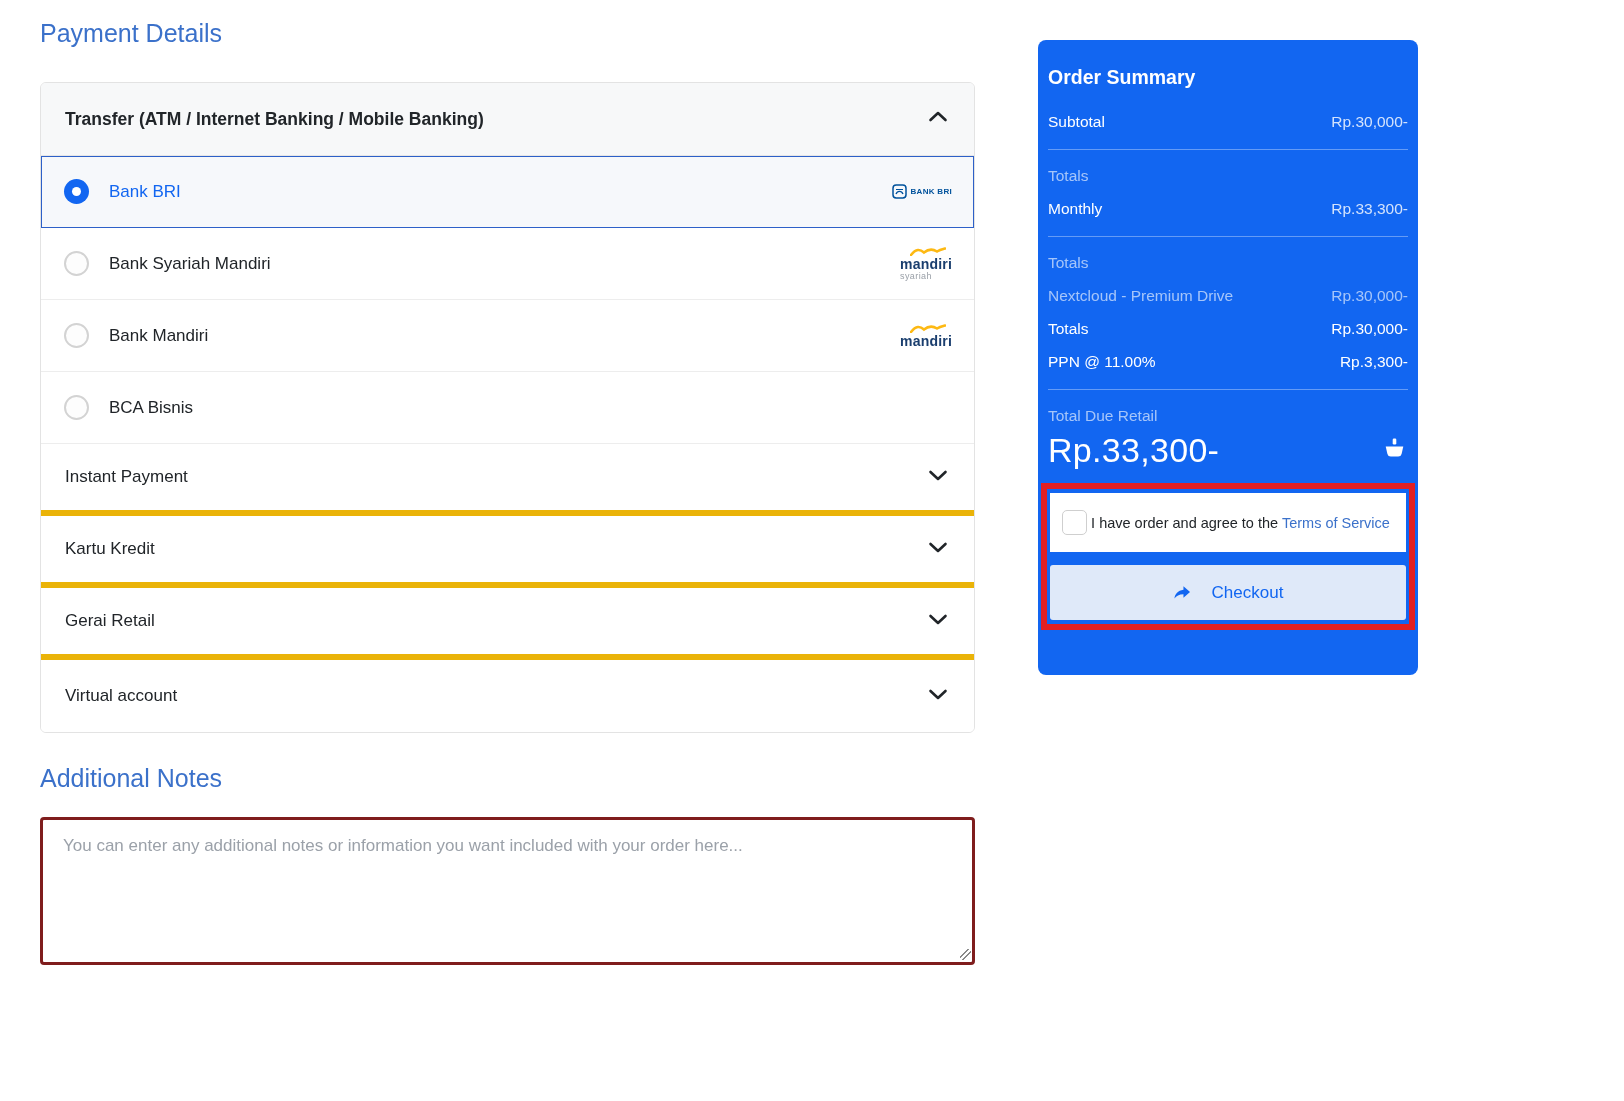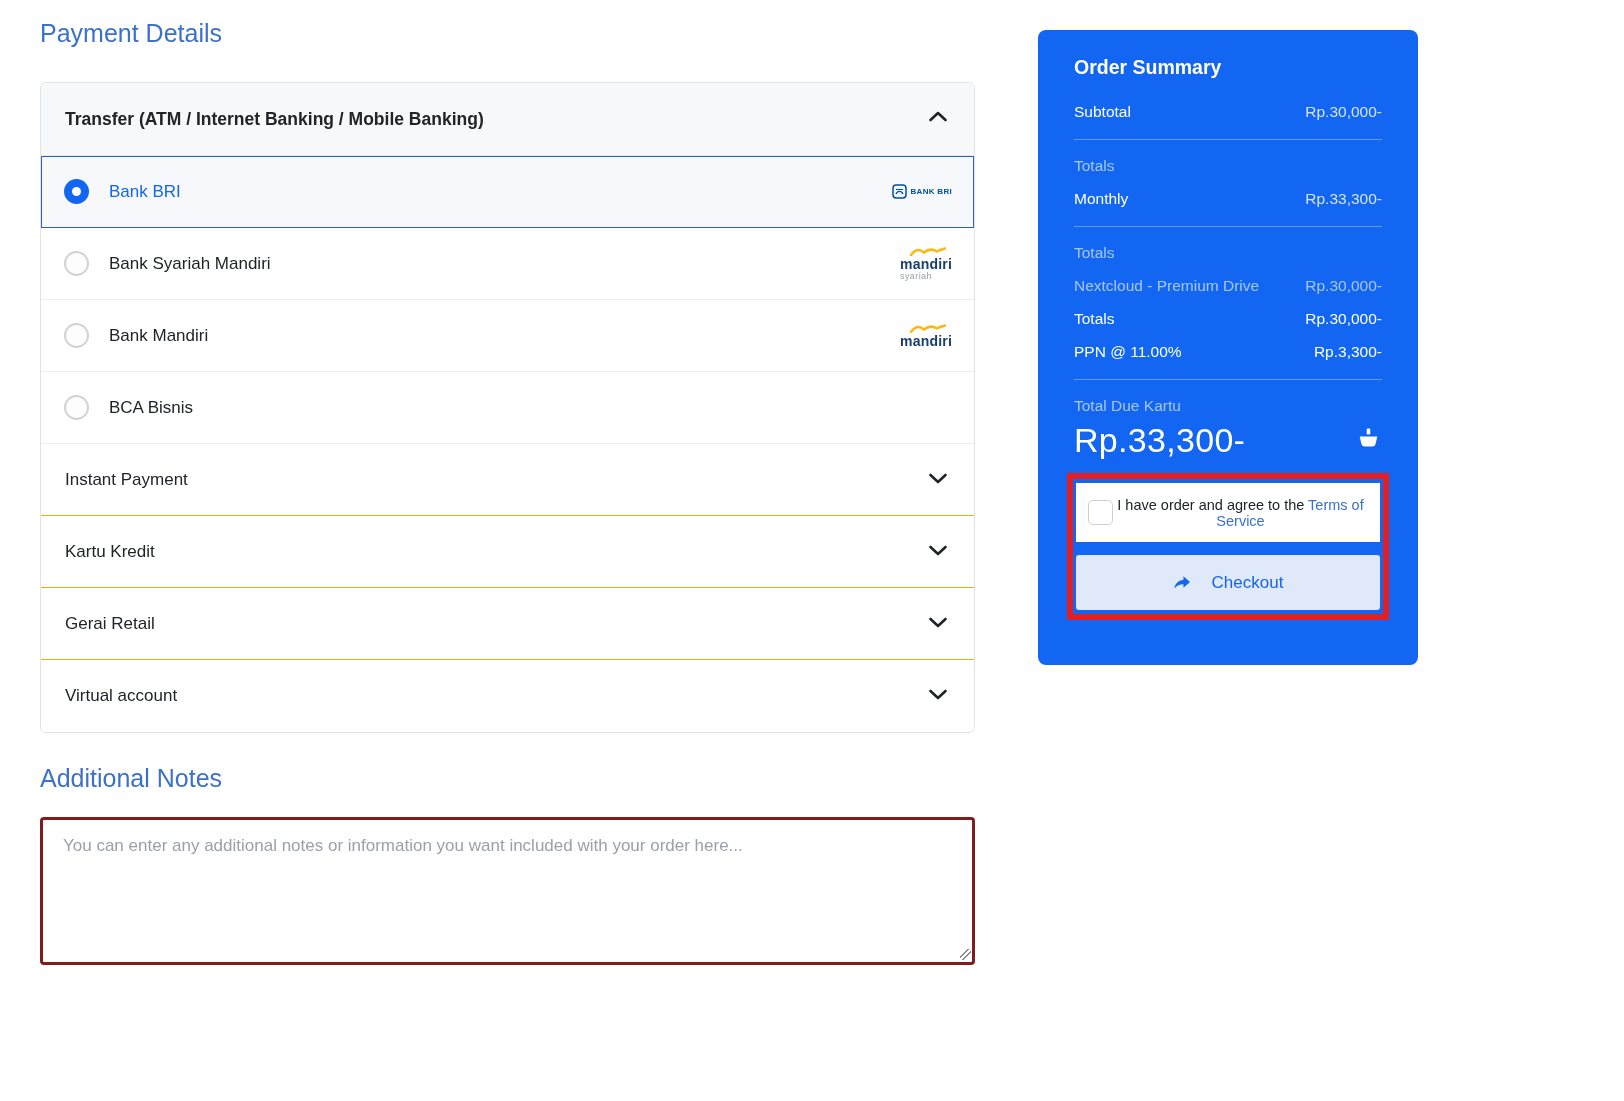--- a/index.html
+++ b/index.html
@@ -61,21 +61,21 @@
   }
   .bank-label { font-size:17px; font-weight:500; color:#212529; }
   .bank-row.selected .bank-label { color:#1266F1; }
   .bank-logo { margin-left:auto; display:flex; align-items:center; }
 
   .section-row {
     height:72px;
     display:flex; align-items:center; justify-content:space-between;
     padding:0 24px;
     background:#fff;
-    border-bottom:1px solid #eab308;
+    border-bottom:6px solid #eab308;
     cursor:pointer;
   }
   .section-row:last-child { border-bottom:none; }
   .section-label { font-size:17px; font-weight:500; color:#212529; }
 
   .notes-title { margin-top:30px; }
   .notes-wrap { position:relative; margin-top:24px; }
   .notes-input {
     width:935px; height:148px;
     border:3px solid #7f1d1d; border-radius:4px;
@@ -94,26 +94,26 @@
   
   .logo-bri { display:flex; align-items:center; gap:3px; }
   .logo-bri .bri-text { font-size:8px; font-weight:700; color:#00529C; letter-spacing:.3px; }
   .logo-mandiri { display:flex; flex-direction:column; align-items:flex-start; line-height:1; }
   .logo-mandiri .m-text { font-size:14px; font-weight:700; color:#1A3E6E; letter-spacing:.2px; }
   .logo-mandiri .m-sub { font-size:9px; color:#9aa0a8; margin-top:1px; letter-spacing:.4px; }
   .logo-mandiri svg { margin-bottom:1px; margin-left:10px; }
 
   
   .card {
-    position:absolute; left:1038px; top:30px;
+    position:absolute; left:1038px; top:40px;
     width:380px; height:635px;
     background:#1266F1;
     border-radius:8px;
     color:#fff;
-    padding:26px 36px 0;
+    padding:26px 10px 0;
     font-size:15.5px;
   }
   .sum-title { font-size:19.5px; font-weight:700; margin-bottom:24px; }
   .srow { display:flex; justify-content:space-between; align-items:baseline; margin-bottom:15px; }
   .lbl { font-weight:400; }
   .muted { color:rgba(255,255,255,.62); font-weight:400; }
   .dim { color:rgba(255,255,255,.82); font-weight:400; }
   .divider { border:none; border-top:1px solid rgba(255,255,255,.35); margin:18px 0 17px; }
   .total-due-label { color:rgba(255,255,255,.62); margin:16px 0 6px; }
   .total-row { display:flex; justify-content:space-between; align-items:center; }
@@ -286,21 +286,21 @@
       <span class="lbl">Totals</span>
       <span class="lbl">Rp.30,000-</span>
     </div>
     <div class="srow">
       <span class="lbl">PPN @ 11.00%</span>
       <span class="lbl">Rp.3,300-</span>
     </div>
 
     <hr class="divider">
 
-    <div class="total-due-label">Total Due Kartu</div>
+    <div class="total-due-label">Total Due Retail</div>
     <div class="total-row">
       <span class="total-big">Rp.33,300-</span>
       <span>
         <svg width="27" height="27" viewBox="0 0 24 24" fill="#ffffff">
           <rect x="10.4" y="3.2" width="3.2" height="5.2" rx="1.1"></rect>
           <path d="M4.2 10.2 h15.6 l-1.5 6.6 a3.1 3.1 0 0 1 -3 2.4 h-6.6 a3.1 3.1 0 0 1 -3 -2.4 z"></path>
         </svg>
       </span>
     </div>
 

